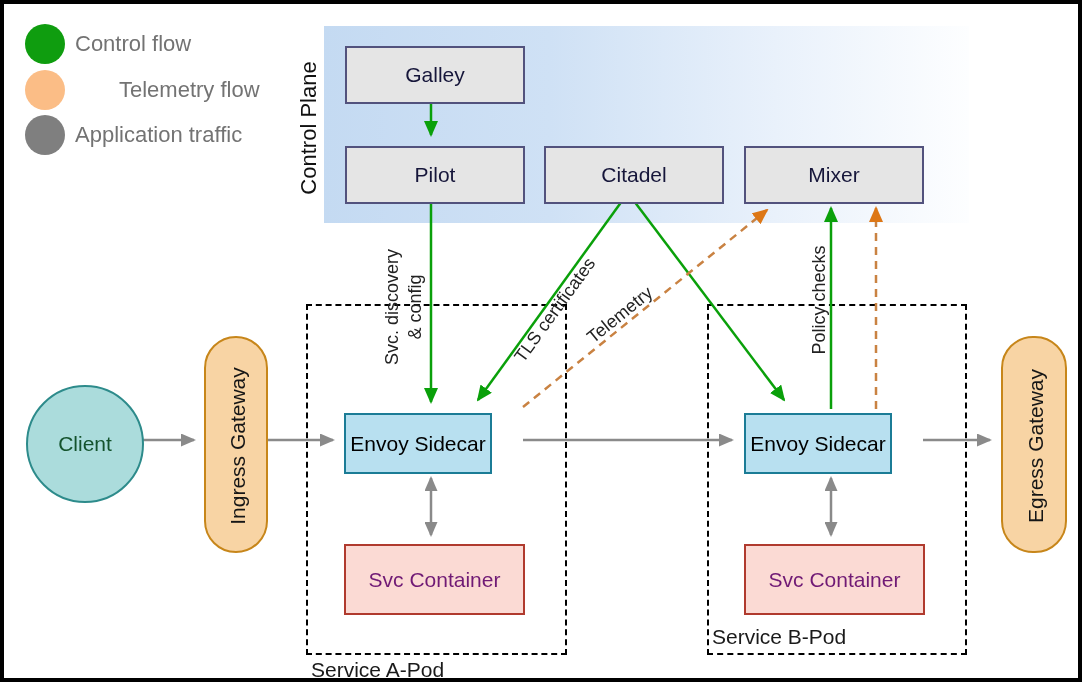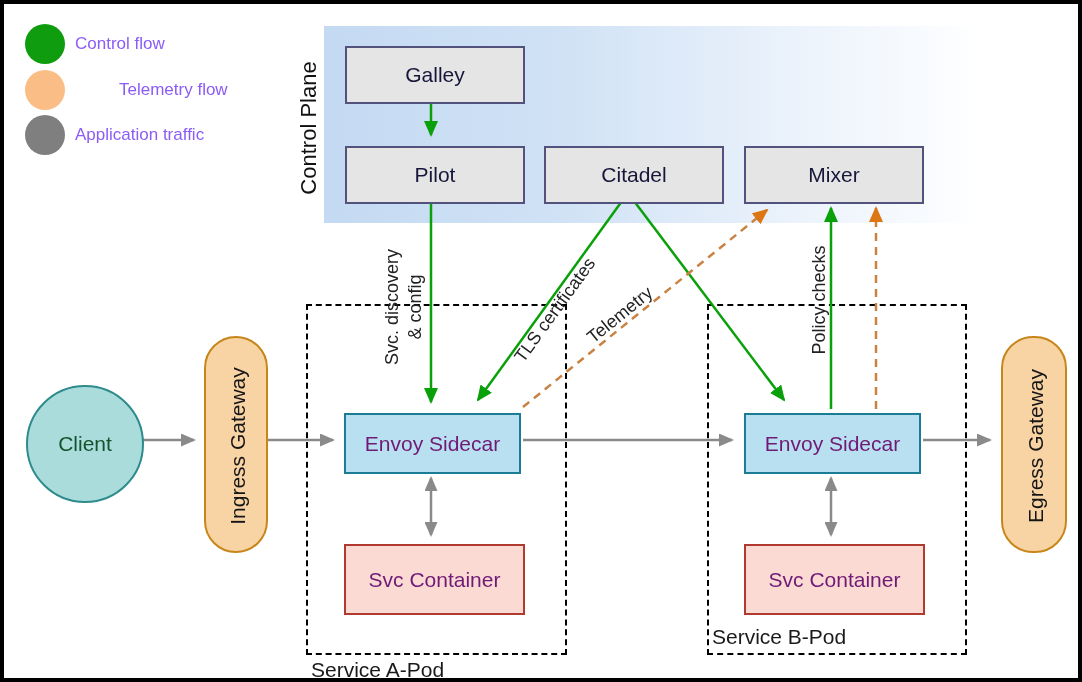--- a/index.html
+++ b/index.html
@@ -35,25 +35,25 @@
   .pod{
     width:261px;height:351px;
     border:2px dashed #000000;
     box-sizing:border-box;
     background:transparent;
   }
   .pod-label{
     font-size:21px;color:#1a1a1a;white-space:nowrap;
   }
   .envoy{
-    width:177px;height:61px;
+    width:148px;height:61px;
     background:#b8e0f0;border:2.5px solid #1b7c96;
     box-sizing:border-box;
     display:flex;align-items:center;justify-content:center;
-    font-size:21px;color:#701a75;
+    font-size:21px;color:#000000;
   }
   .svc{
     width:181px;height:71px;
     background:#fbdad4;border:2px solid #b03a2e;
     box-sizing:border-box;
     display:flex;align-items:center;justify-content:center;
     font-size:21px;color:#701a75;
   }
   
   .client{
@@ -70,21 +70,21 @@
     border-radius:32px;
     box-sizing:border-box;
   }
   .gw-label{
     transform:translate(-50%,-50%) rotate(-90deg);
     font-size:21px;white-space:nowrap;color:#161616;
   }
   
   .legend-row{display:flex;align-items:center;height:42px;}
   .legend-dot{width:40px;height:40px;border-radius:50%;flex:0 0 auto;}
-  .legend-text{margin-left:10px;font-size:17px;color:#8b5cf6;white-space:nowrap;}
+  .legend-text{margin-left:10px;font-size:22px;color:#737373;white-space:nowrap;}
   
   .edge-label{
     transform:translate(-50%,-50%) rotate(-90deg);
     font-size:18px;color:#222222;white-space:nowrap;text-align:center;line-height:1.25;
   }
   .edge-label.diag54{transform:translate(-50%,-50%) rotate(-54deg);}
   .edge-label.diag39{transform:translate(-50%,-50%) rotate(-39deg);}
   svg.arrows{left:0;top:0;width:1074px;height:674px;}
 </style>
 </head>

